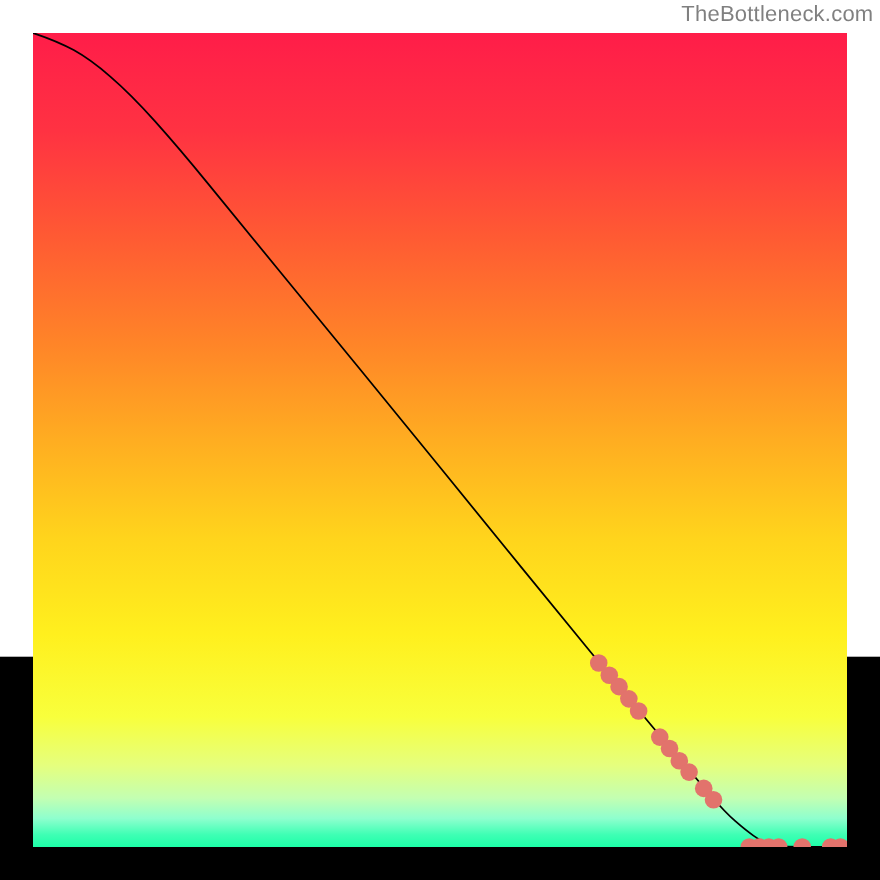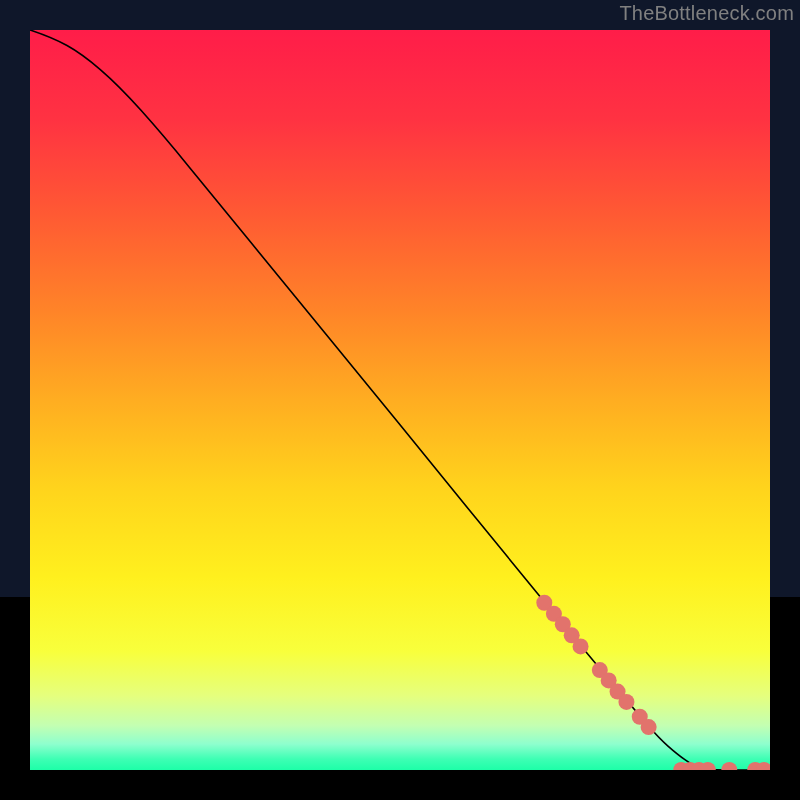--- a/index.html
+++ b/index.html
@@ -8,21 +8,21 @@
     width: 800px;
     height: 800px;
     background: #000;
     font-family: Arial, Helvetica, sans-serif;
     overflow: hidden;
   }
   .frame {
     position: relative;
     width: 800px;
     height: 597px;
-    background: #0f172a;
+    background: #ffffff;
   }
   .attribution {
     position: absolute;
     top: 2px;
     right: 6px;
     color: #808080;
     font-size: 20px;
     font-weight: 400;
     letter-spacing: 0.2px;
     z-index: 50;

